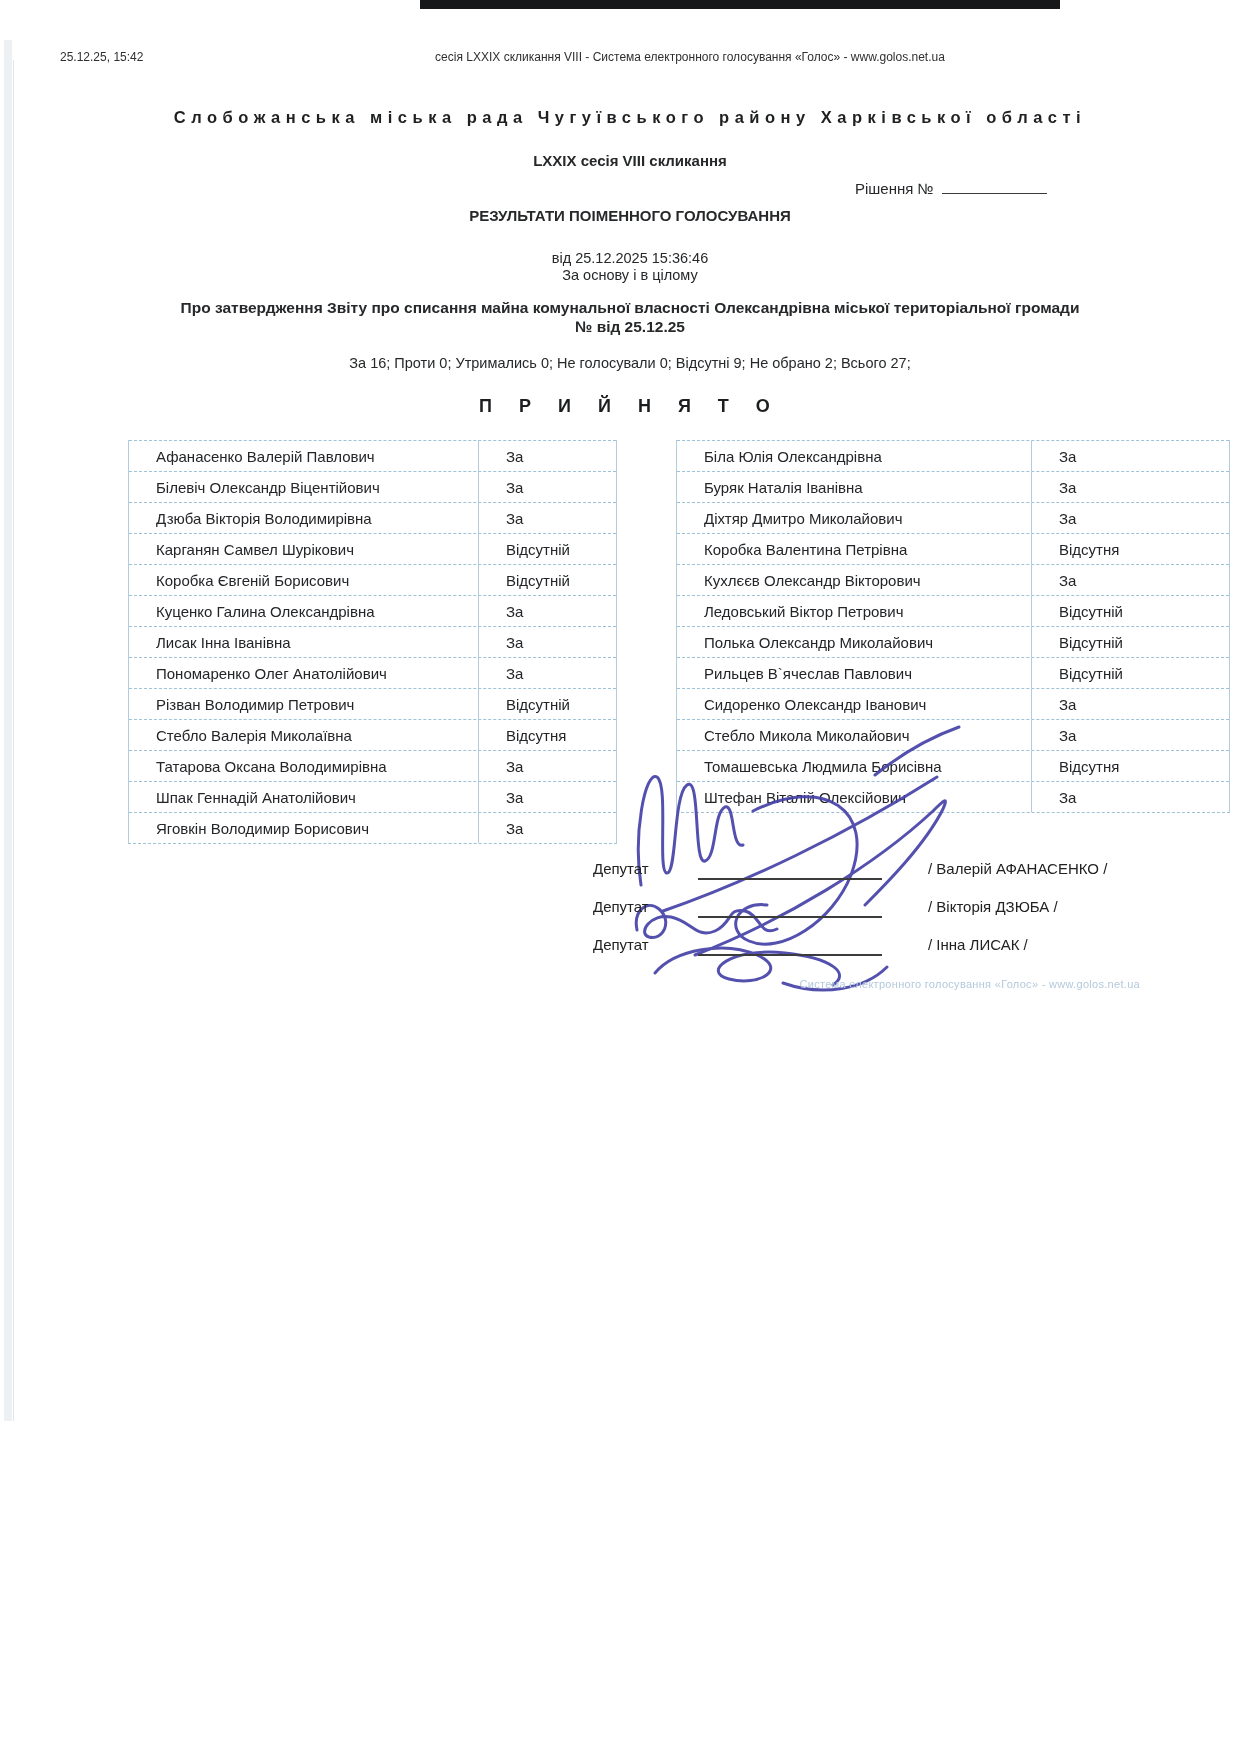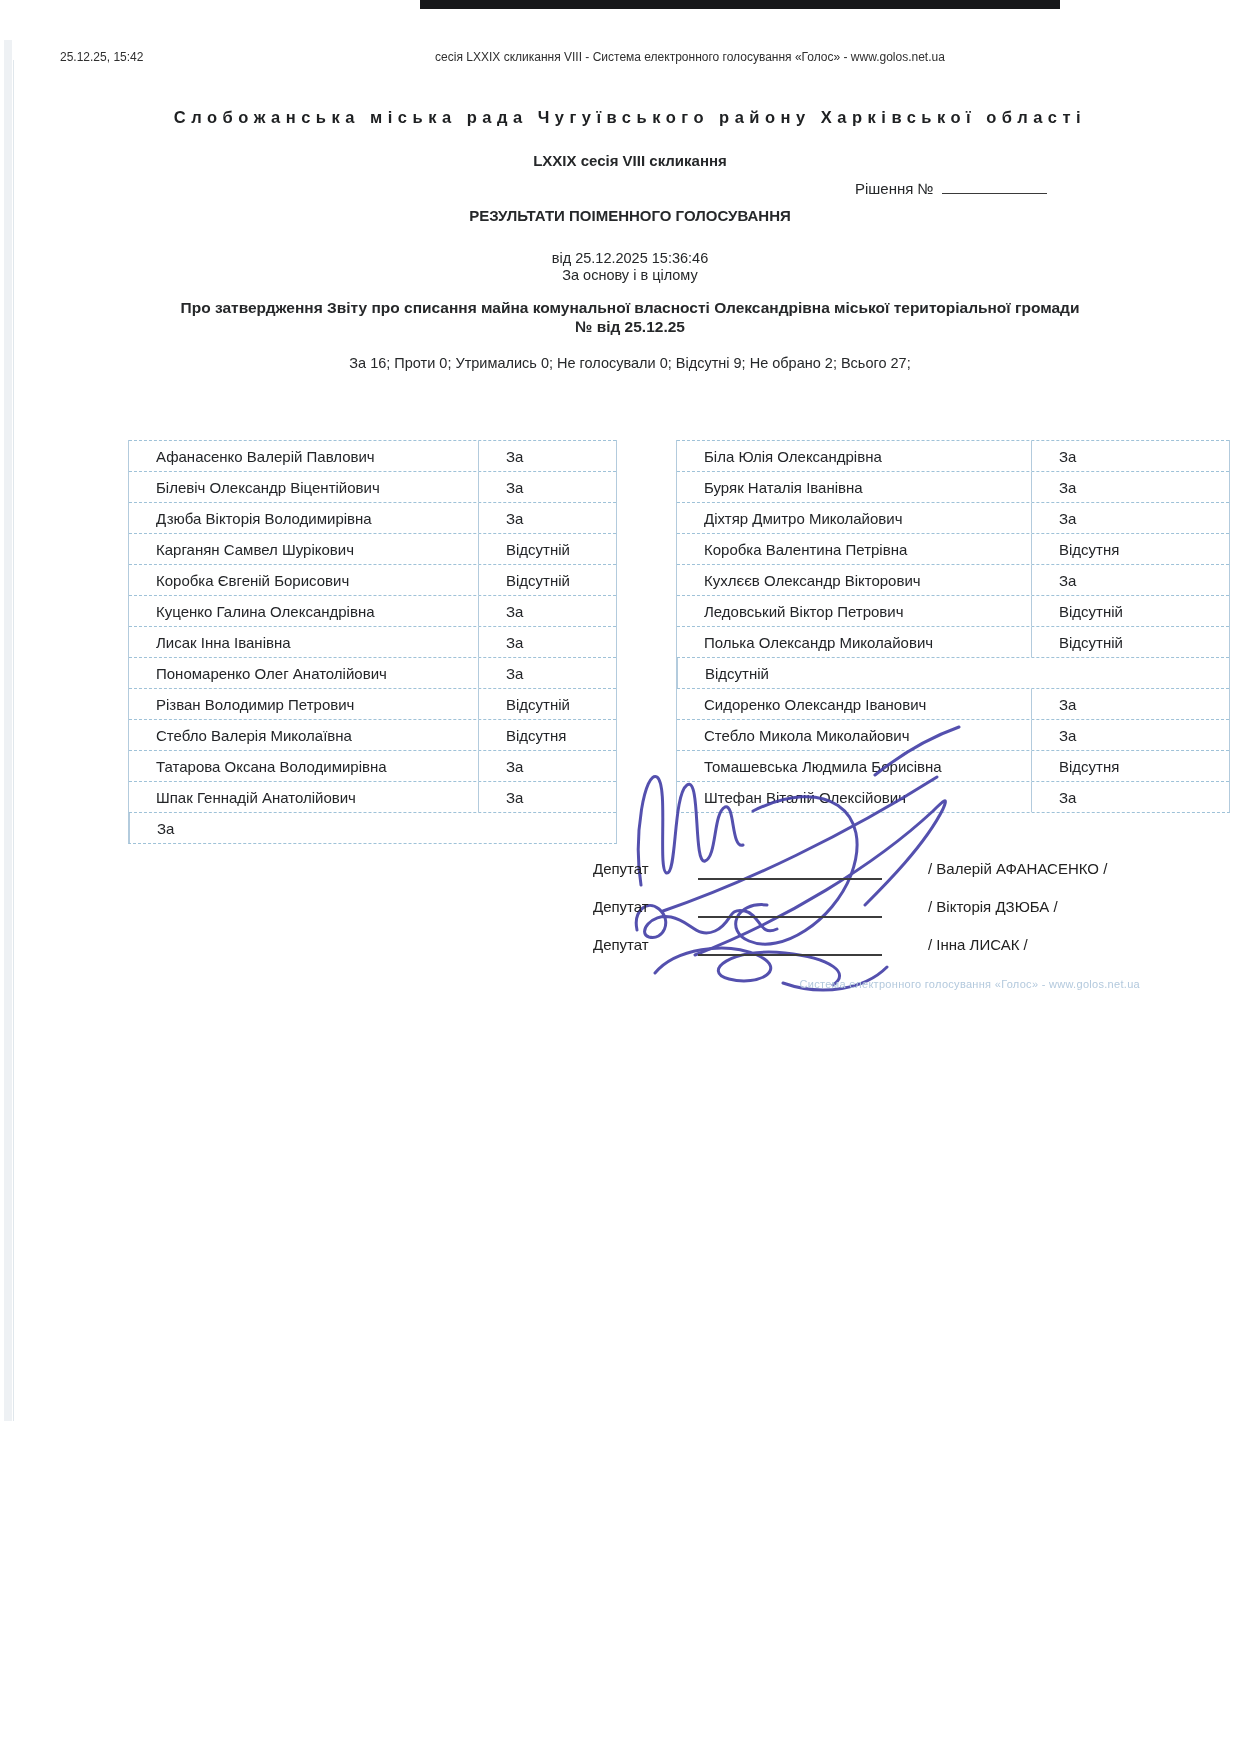--- a/index.html
+++ b/index.html
@@ -75,20 +75,21 @@
   <div class="decision">
     <span>Рішення №</span><span class="decision-line"></span>
   </div>
 
   <div class="cline results-title">РЕЗУЛЬТАТИ ПОІМЕННОГО ГОЛОСУВАННЯ</div>
   <div class="cline date-line">від 25.12.2025 15:36:46</div>
   <div class="cline basis-line">За основу і в цілому</div>
   <div class="cline subject">Про затвердження Звіту про списання майна комунальної власності Олександрівна міської територіальної громади</div>
   <div class="cline subject-num">№ від 25.12.25</div>
   <div class="cline summary">За 16; Проти 0; Утримались 0; Не голосували 0; Відсутні 9; Не обрано 2; Всього 27;</div>
+  <div class="cline outcome">П Р И Й Н Я Т О</div>
 
   <div class="vtable vtable-left">
       <div class="vrow">
         <div class="vname">Афанасенко Валерій Павлович</div>
         <div class="vvote">За</div>
       </div>
       <div class="vrow">
         <div class="vname">Білевіч Олександр Віцентійович</div>
         <div class="vvote">За</div>
       </div>
@@ -126,20 +127,21 @@
       </div>
       <div class="vrow">
         <div class="vname">Татарова Оксана Володимирівна</div>
         <div class="vvote">За</div>
       </div>
       <div class="vrow">
         <div class="vname">Шпак Геннадій Анатолійович</div>
         <div class="vvote">За</div>
       </div>
       <div class="vrow">
+        <div class="vname">Яговкін Володимир Борисович</div>
         <div class="vvote">За</div>
       </div>
     </div>
   <div class="vtable vtable-right">
       <div class="vrow">
         <div class="vname">Біла Юлія Олександрівна</div>
         <div class="vvote">За</div>
       </div>
       <div class="vrow">
         <div class="vname">Буряк Наталія Іванівна</div>
@@ -159,20 +161,21 @@
       </div>
       <div class="vrow">
         <div class="vname">Ледовський Віктор Петрович</div>
         <div class="vvote">Відсутній</div>
       </div>
       <div class="vrow">
         <div class="vname">Полька Олександр Миколайович</div>
         <div class="vvote">Відсутній</div>
       </div>
       <div class="vrow">
+        <div class="vname">Рильцев В`ячеслав Павлович</div>
         <div class="vvote">Відсутній</div>
       </div>
       <div class="vrow">
         <div class="vname">Сидоренко Олександр Іванович</div>
         <div class="vvote">За</div>
       </div>
       <div class="vrow">
         <div class="vname">Стебло Микола Миколайович</div>
         <div class="vvote">За</div>
       </div>

